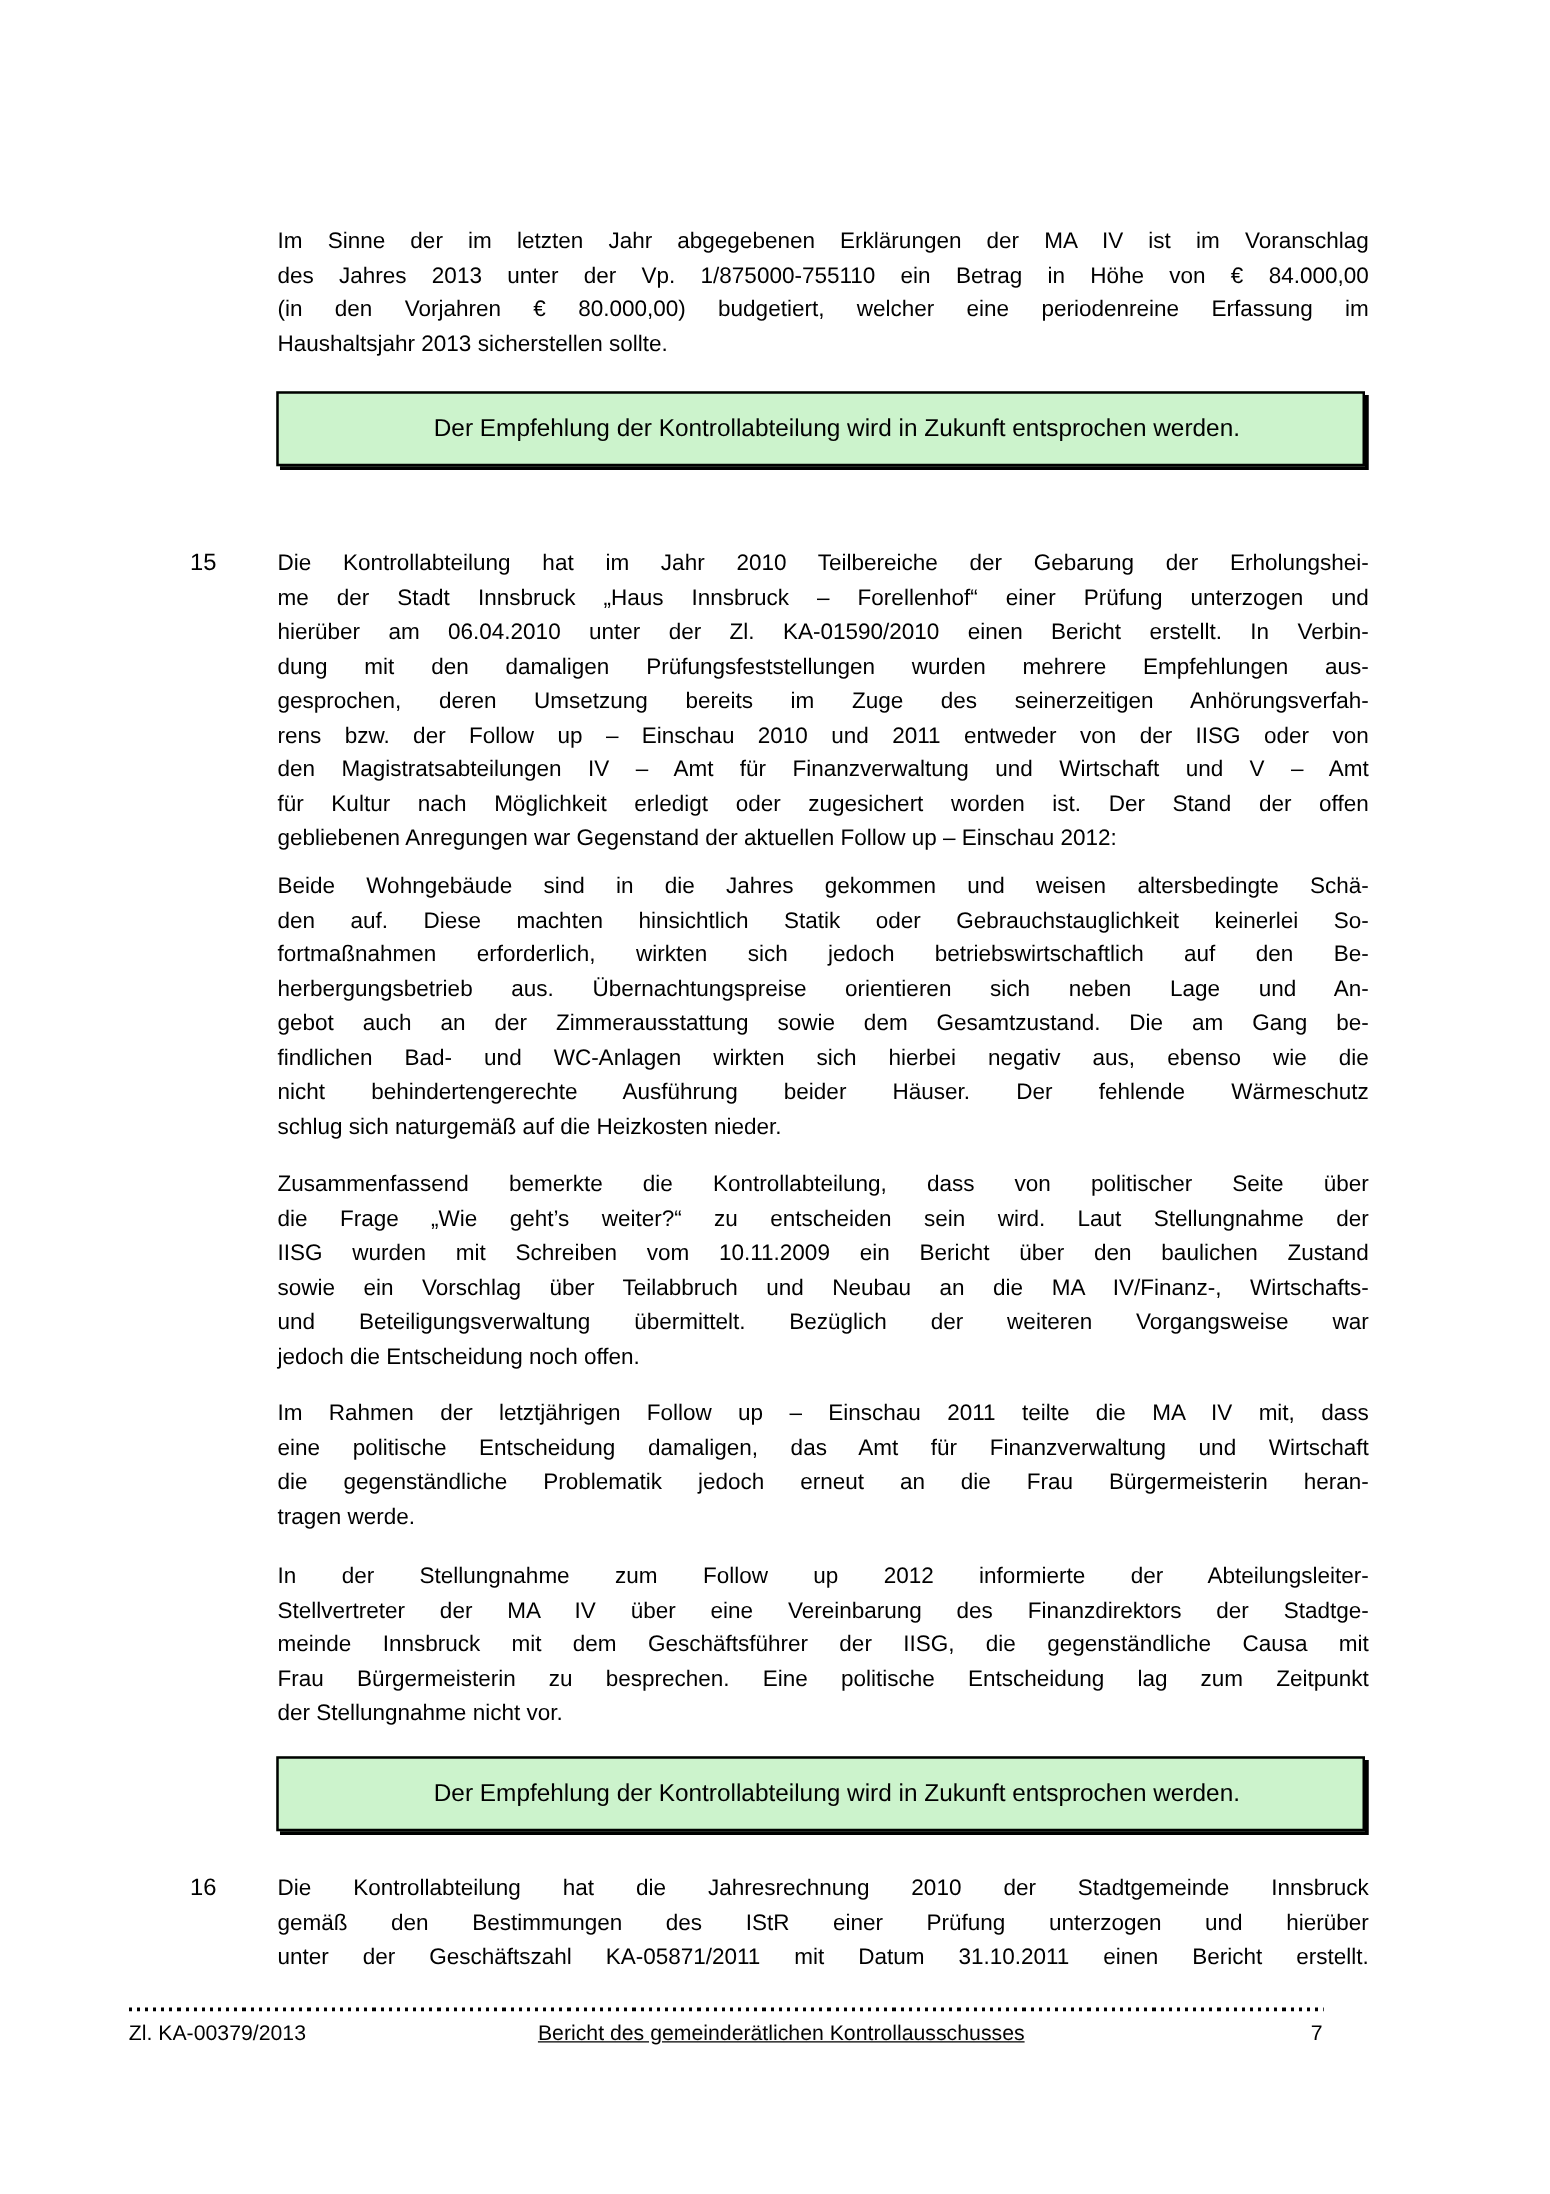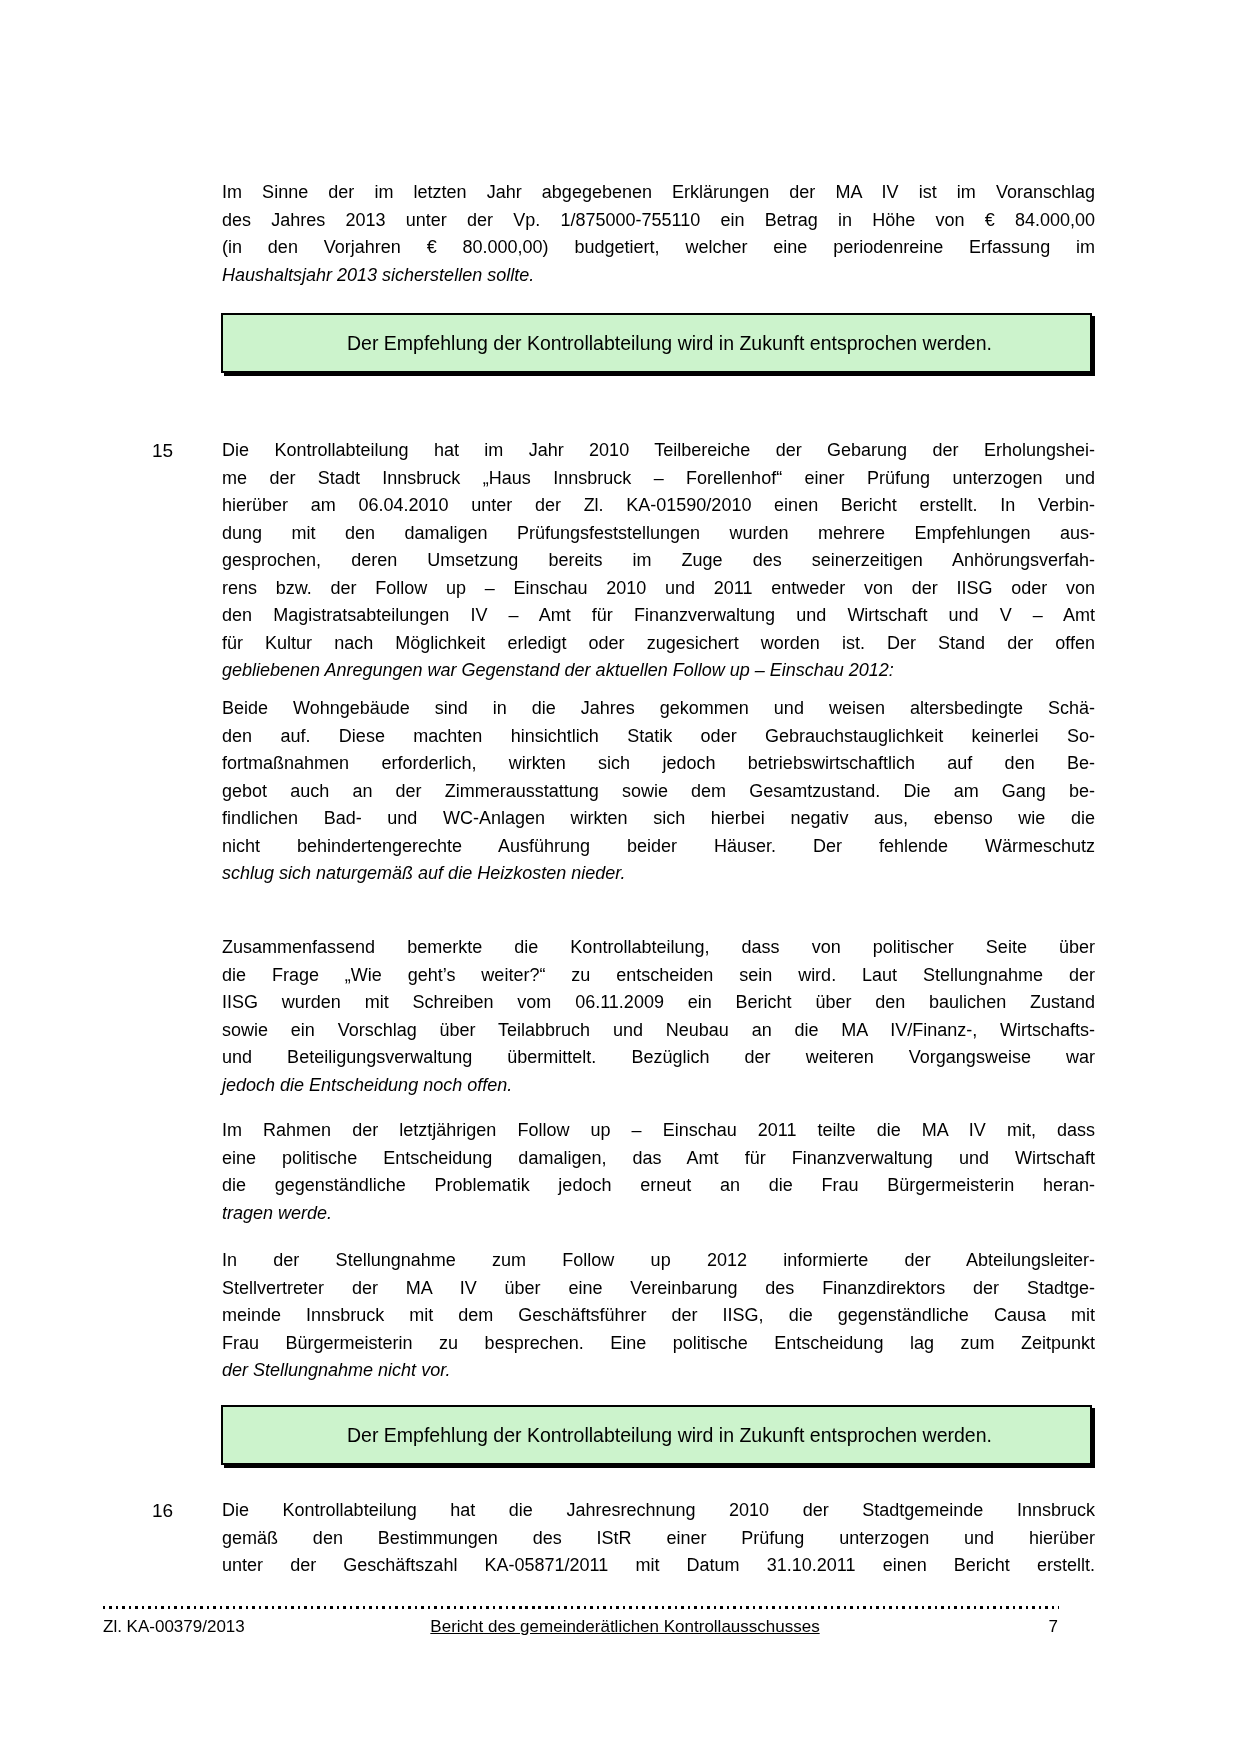--- a/index.html
+++ b/index.html
@@ -16,21 +16,21 @@
     overflow: hidden;
   }
   .para {
     position: absolute;
     left: 222px;
     width: 873px;
     font-size: 18px;
     line-height: 27.5px;
   }
   .line { text-align: justify; text-align-last: justify; }
-  .line.last { text-align-last: left; font-style: italic; }
+  .line.last { text-align-last: left; }
   .item-number {
     position: absolute;
     left: 123px;
     width: 60px;
     font-size: 19px;
     line-height: 27.5px;
     margin-left: 29px;
   }
   .green-box {
     position: absolute;
@@ -95,30 +95,31 @@
       <div class="line">rens bzw. der Follow up – Einschau 2010 und 2011 entweder von der IISG oder von</div>
       <div class="line">den Magistratsabteilungen IV – Amt für Finanzverwaltung und Wirtschaft und V – Amt</div>
       <div class="line">für Kultur nach Möglichkeit erledigt oder zugesichert worden ist. Der Stand der offen</div>
       <div class="line last">gebliebenen Anregungen war Gegenstand der aktuellen Follow up – Einschau 2012:</div>
     </div>
 
   <div class="para" style="top:695px">
       <div class="line">Beide Wohngebäude sind in die Jahres gekommen und weisen altersbedingte Schä-</div>
       <div class="line">den auf. Diese machten hinsichtlich Statik oder Gebrauchstauglichkeit keinerlei So-</div>
       <div class="line">fortmaßnahmen erforderlich, wirkten sich jedoch betriebswirtschaftlich auf den Be-</div>
+      <div class="line">herbergungsbetrieb aus. Übernachtungspreise orientieren sich neben Lage und An-</div>
       <div class="line">gebot auch an der Zimmerausstattung sowie dem Gesamtzustand. Die am Gang be-</div>
       <div class="line">findlichen Bad- und WC-Anlagen wirkten sich hierbei negativ aus, ebenso wie die</div>
       <div class="line">nicht behindertengerechte Ausführung beider Häuser. Der fehlende Wärmeschutz</div>
       <div class="line last">schlug sich naturgemäß auf die Heizkosten nieder.</div>
     </div>
 
   <div class="para" style="top:934px">
       <div class="line">Zusammenfassend bemerkte die Kontrollabteilung, dass von politischer Seite über</div>
       <div class="line">die Frage „Wie geht’s weiter?“ zu entscheiden sein wird. Laut Stellungnahme der</div>
-      <div class="line">IISG wurden mit Schreiben vom 06.11.2009 ein Bericht über den baulichen Zustand</div>
+      <div class="line">IISG wurden mit Schreiben vom 10.11.2009 ein Bericht über den baulichen Zustand</div>
       <div class="line">sowie ein Vorschlag über Teilabbruch und Neubau an die MA IV/Finanz-, Wirtschafts-</div>
       <div class="line">und Beteiligungsverwaltung übermittelt. Bezüglich der weiteren Vorgangsweise war</div>
       <div class="line last">jedoch die Entscheidung noch offen.</div>
     </div>
 
   <div class="para" style="top:1117px">
       <div class="line">Im Rahmen der letztjährigen Follow up – Einschau 2011 teilte die MA IV mit, dass</div>
       <div class="line">eine politische Entscheidung damaligen, das Amt für Finanzverwaltung und Wirtschaft</div>
       <div class="line">die gegenständliche Problematik jedoch erneut an die Frau Bürgermeisterin heran-</div>
       <div class="line last">tragen werde.</div>

